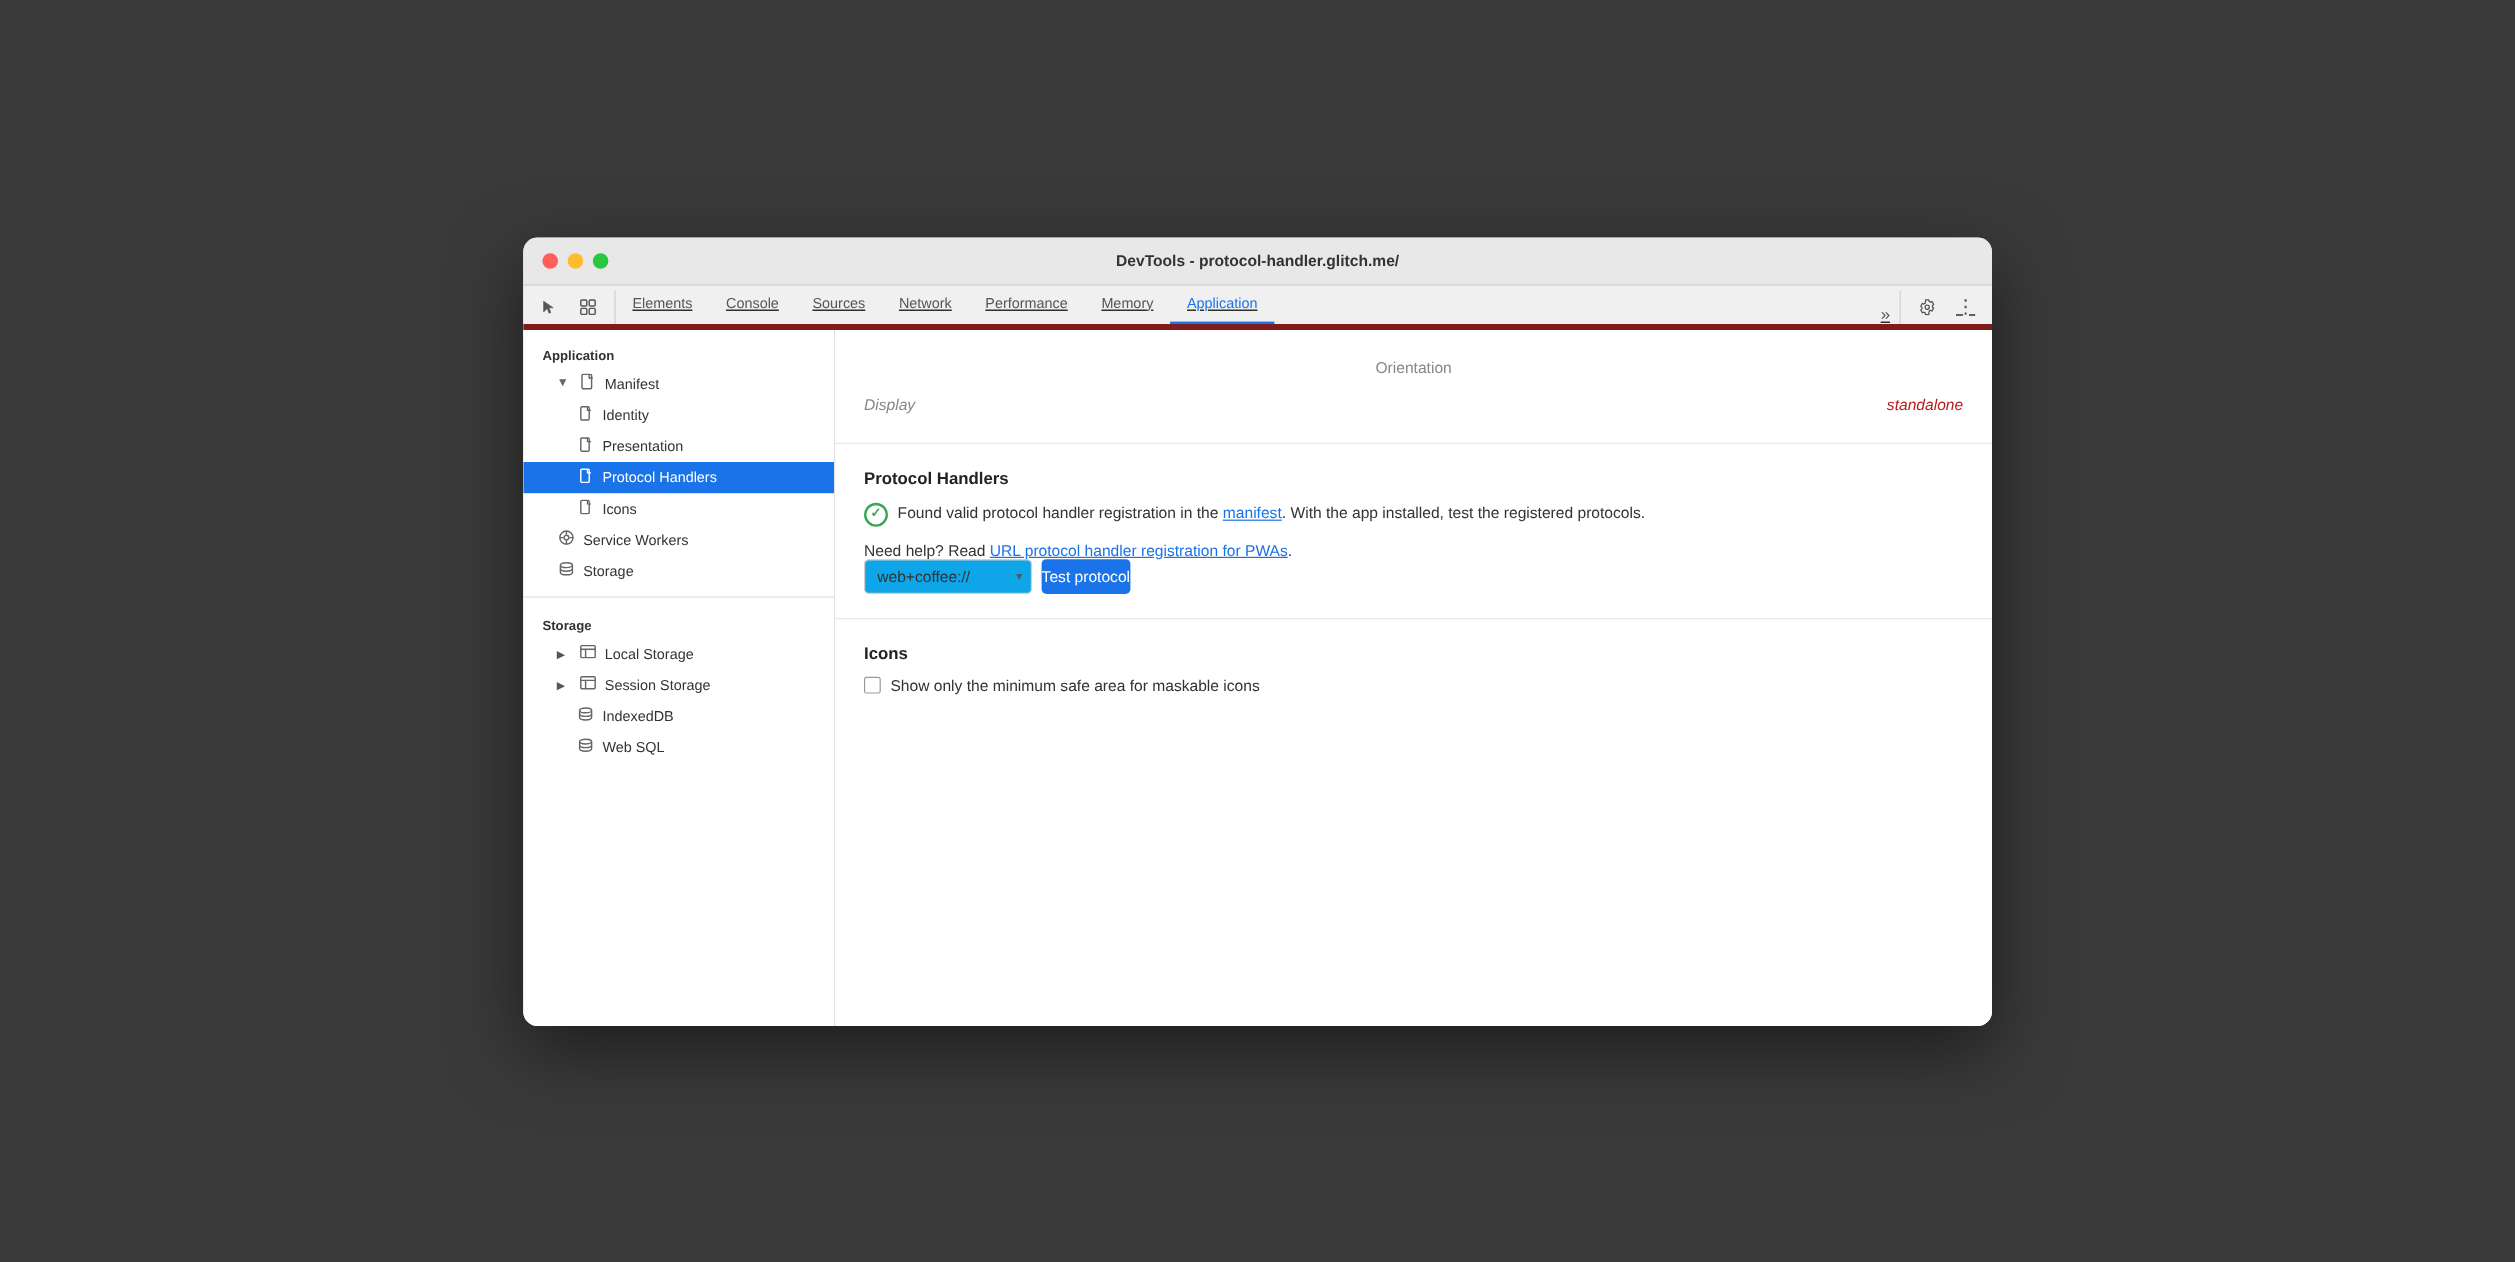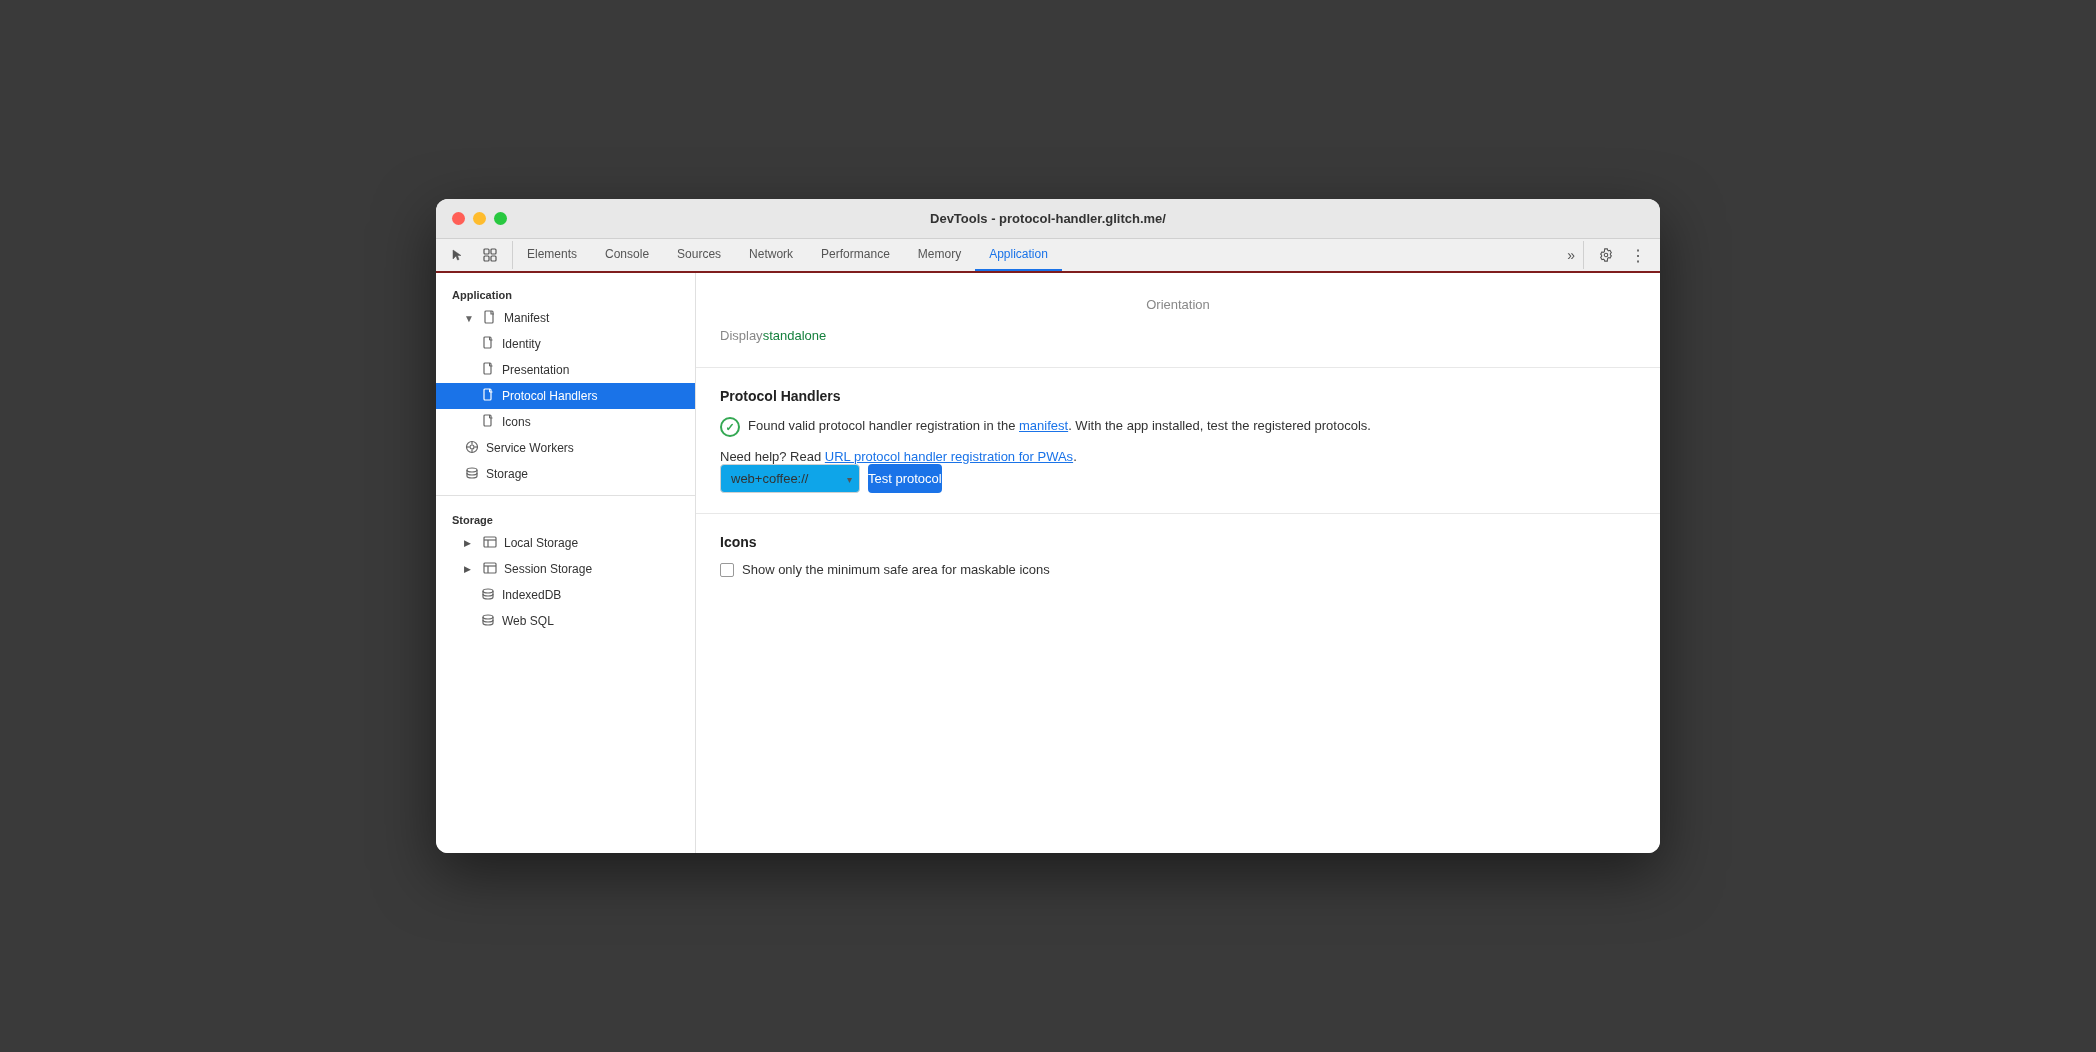--- a/index.html
+++ b/index.html
@@ -42,24 +42,25 @@
     .wc-close { background: #ff5f57; }
     .wc-min { background: #febc2e; }
     .wc-max { background: #28c840; }
     .titlebar-title {
       font-size: 13px;
       font-weight: 600;
       color: #333;
     }
     .toolbar {
       background: #f0f0f0;
-      border-bottom: 2px solid #7f1d1d;
-      display: flex;
-      align-items: center;
+      border-bottom: 5px solid #7f1d1d;
+      display: flex;
+      align-items: flex-end;
       padding: 0;
+      text-decoration: underline;
     }
     .toolbar-icons {
       display: flex;
       align-items: center;
       padding: 0 8px;
       border-right: 1px solid #d0d0d0;
       gap: 4px;
     }
     .toolbar-icon-btn {
       width: 28px;
@@ -175,30 +176,31 @@
       padding: 8px 0 16px 0;
     }
     .orientation-label {
       font-size: 13px;
       color: #888;
     }
     .display-row {
       display: flex;
       align-items: center;
       gap: 0;
-      justify-content: flex-start;
+      justify-content: space-between;
       padding-bottom: 8px;
+      font-style: italic;
     }
     .display-key {
       font-size: 13px;
       color: #888;
     }
     .display-value {
       font-size: 13px;
-      color: #15803d;
+      color: #b91c1c;
     }
     .protocol-section {
       padding: 20px 24px;
       border-bottom: 1px solid #e8e8e8;
     }
     .section-title {
       font-size: 14px;
       font-weight: 700;
       color: #222;
       margin-bottom: 12px;

